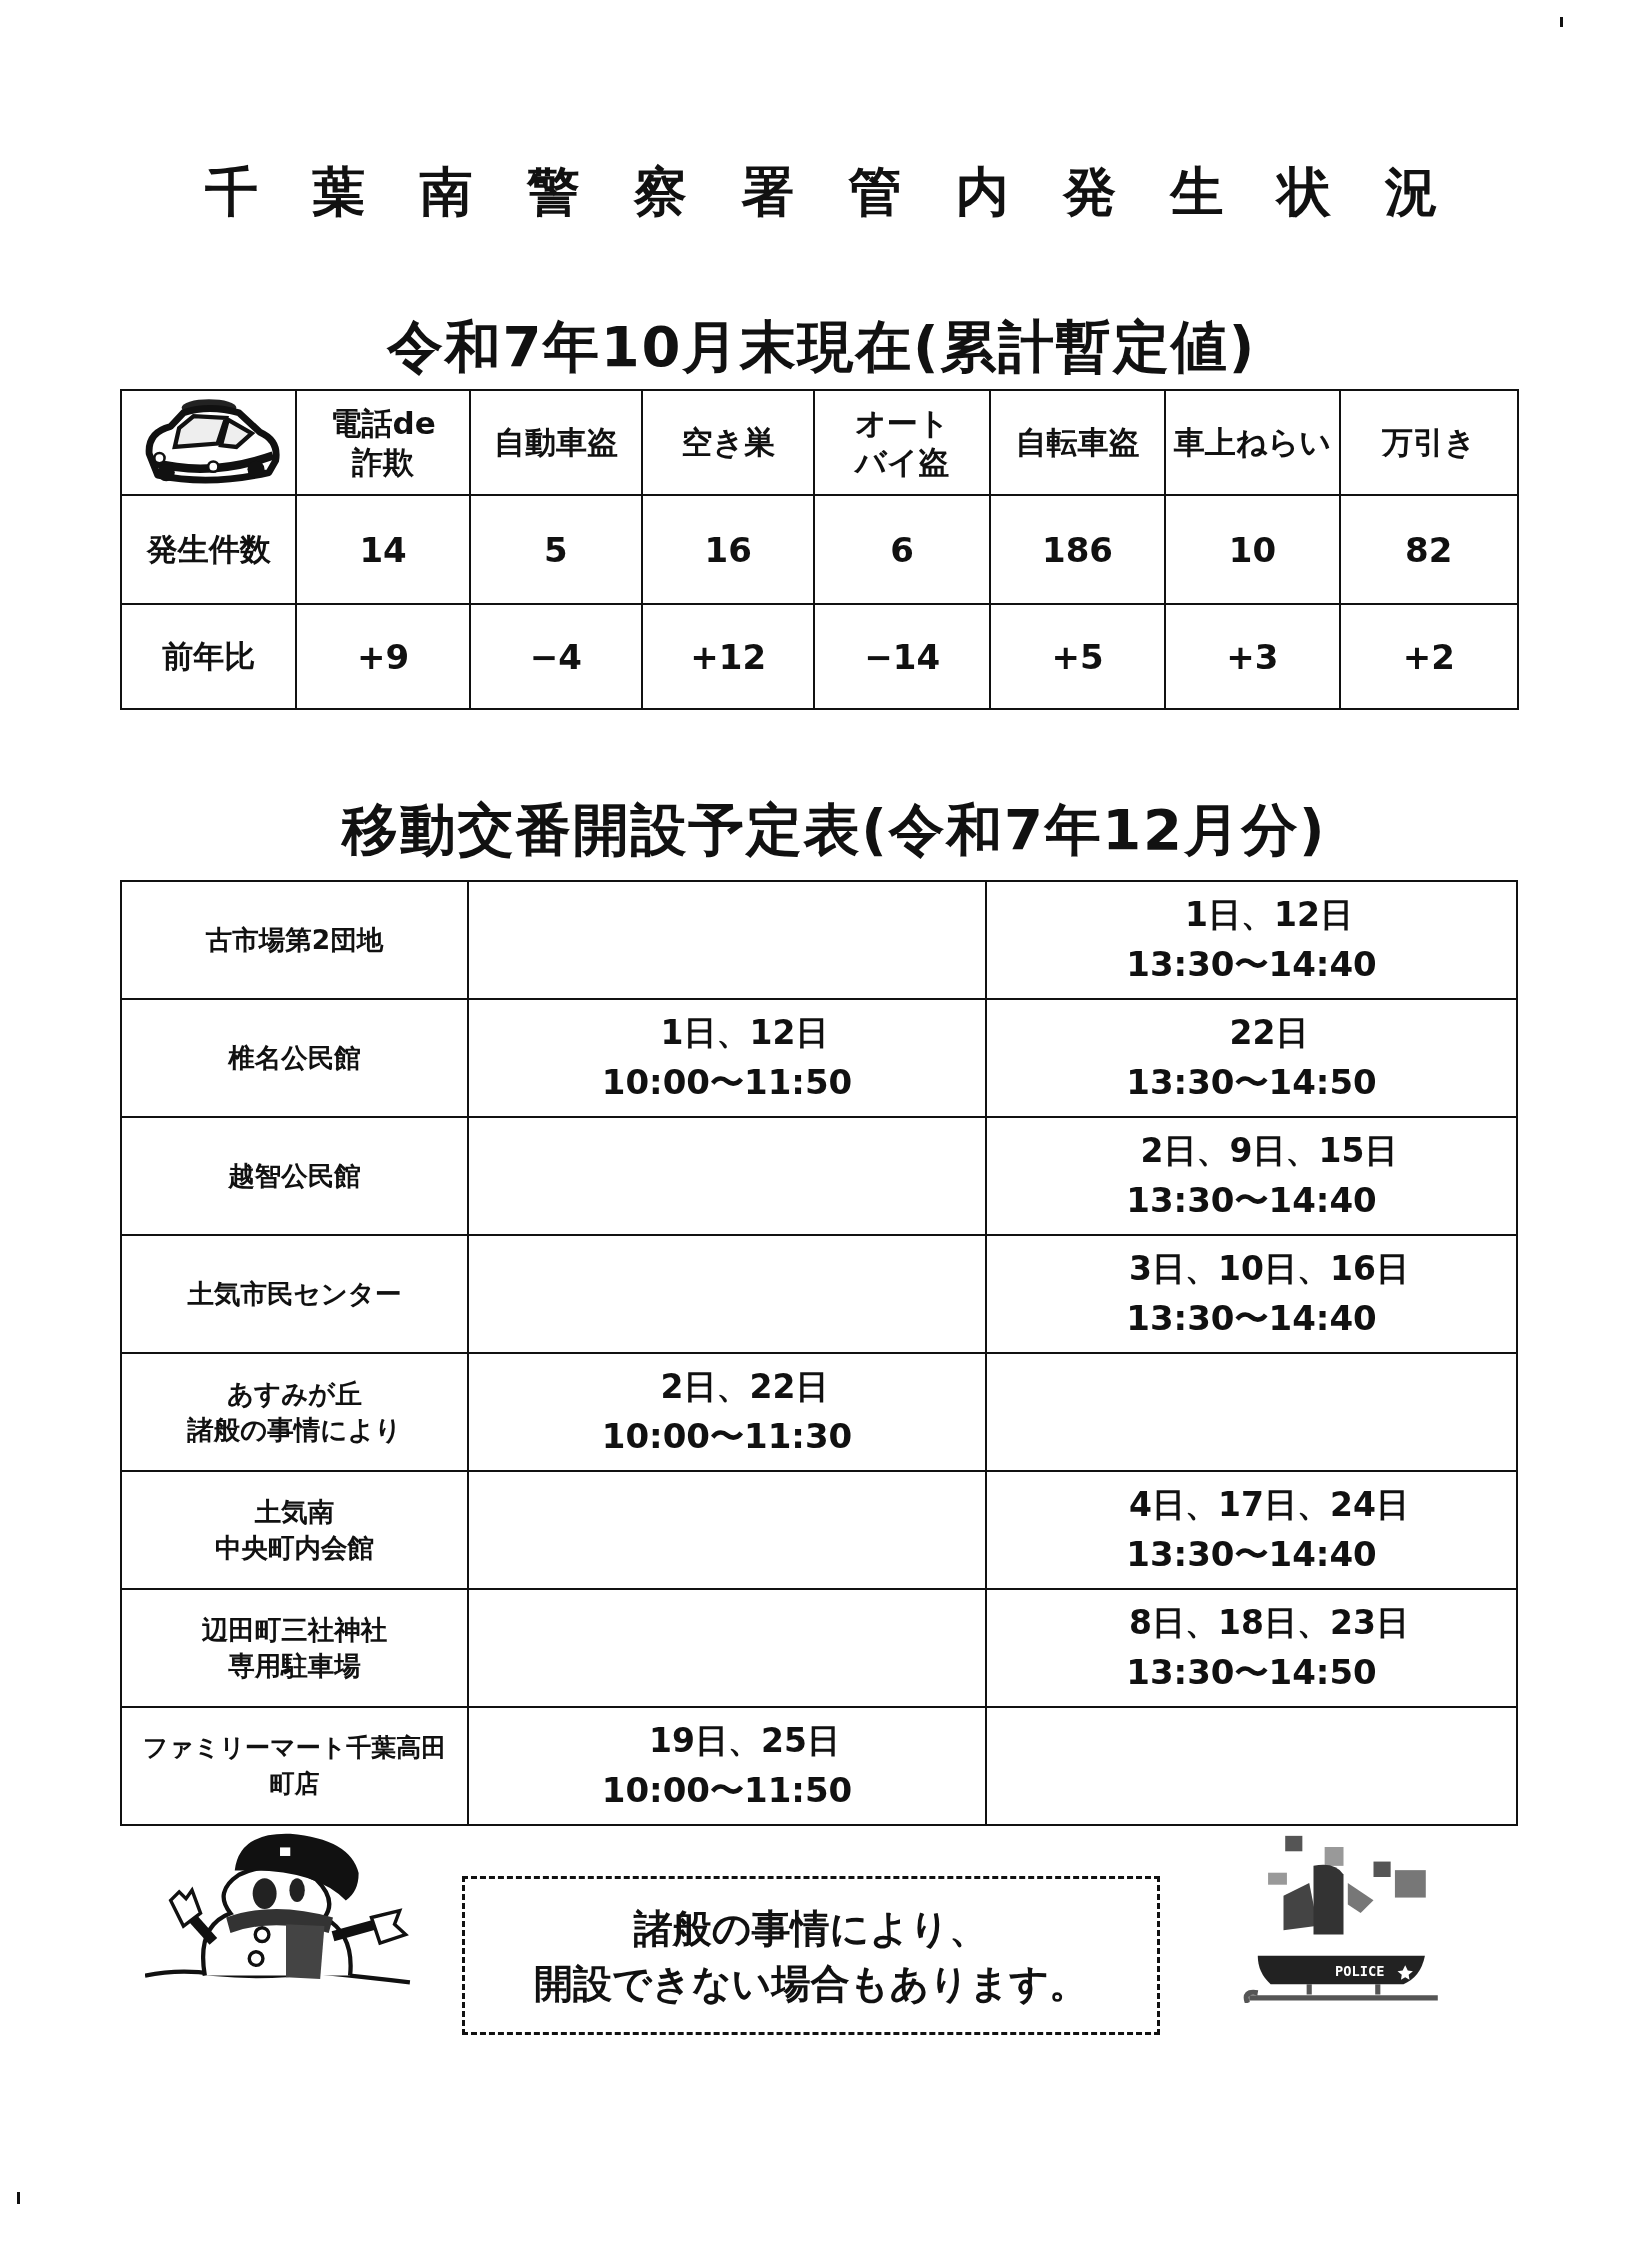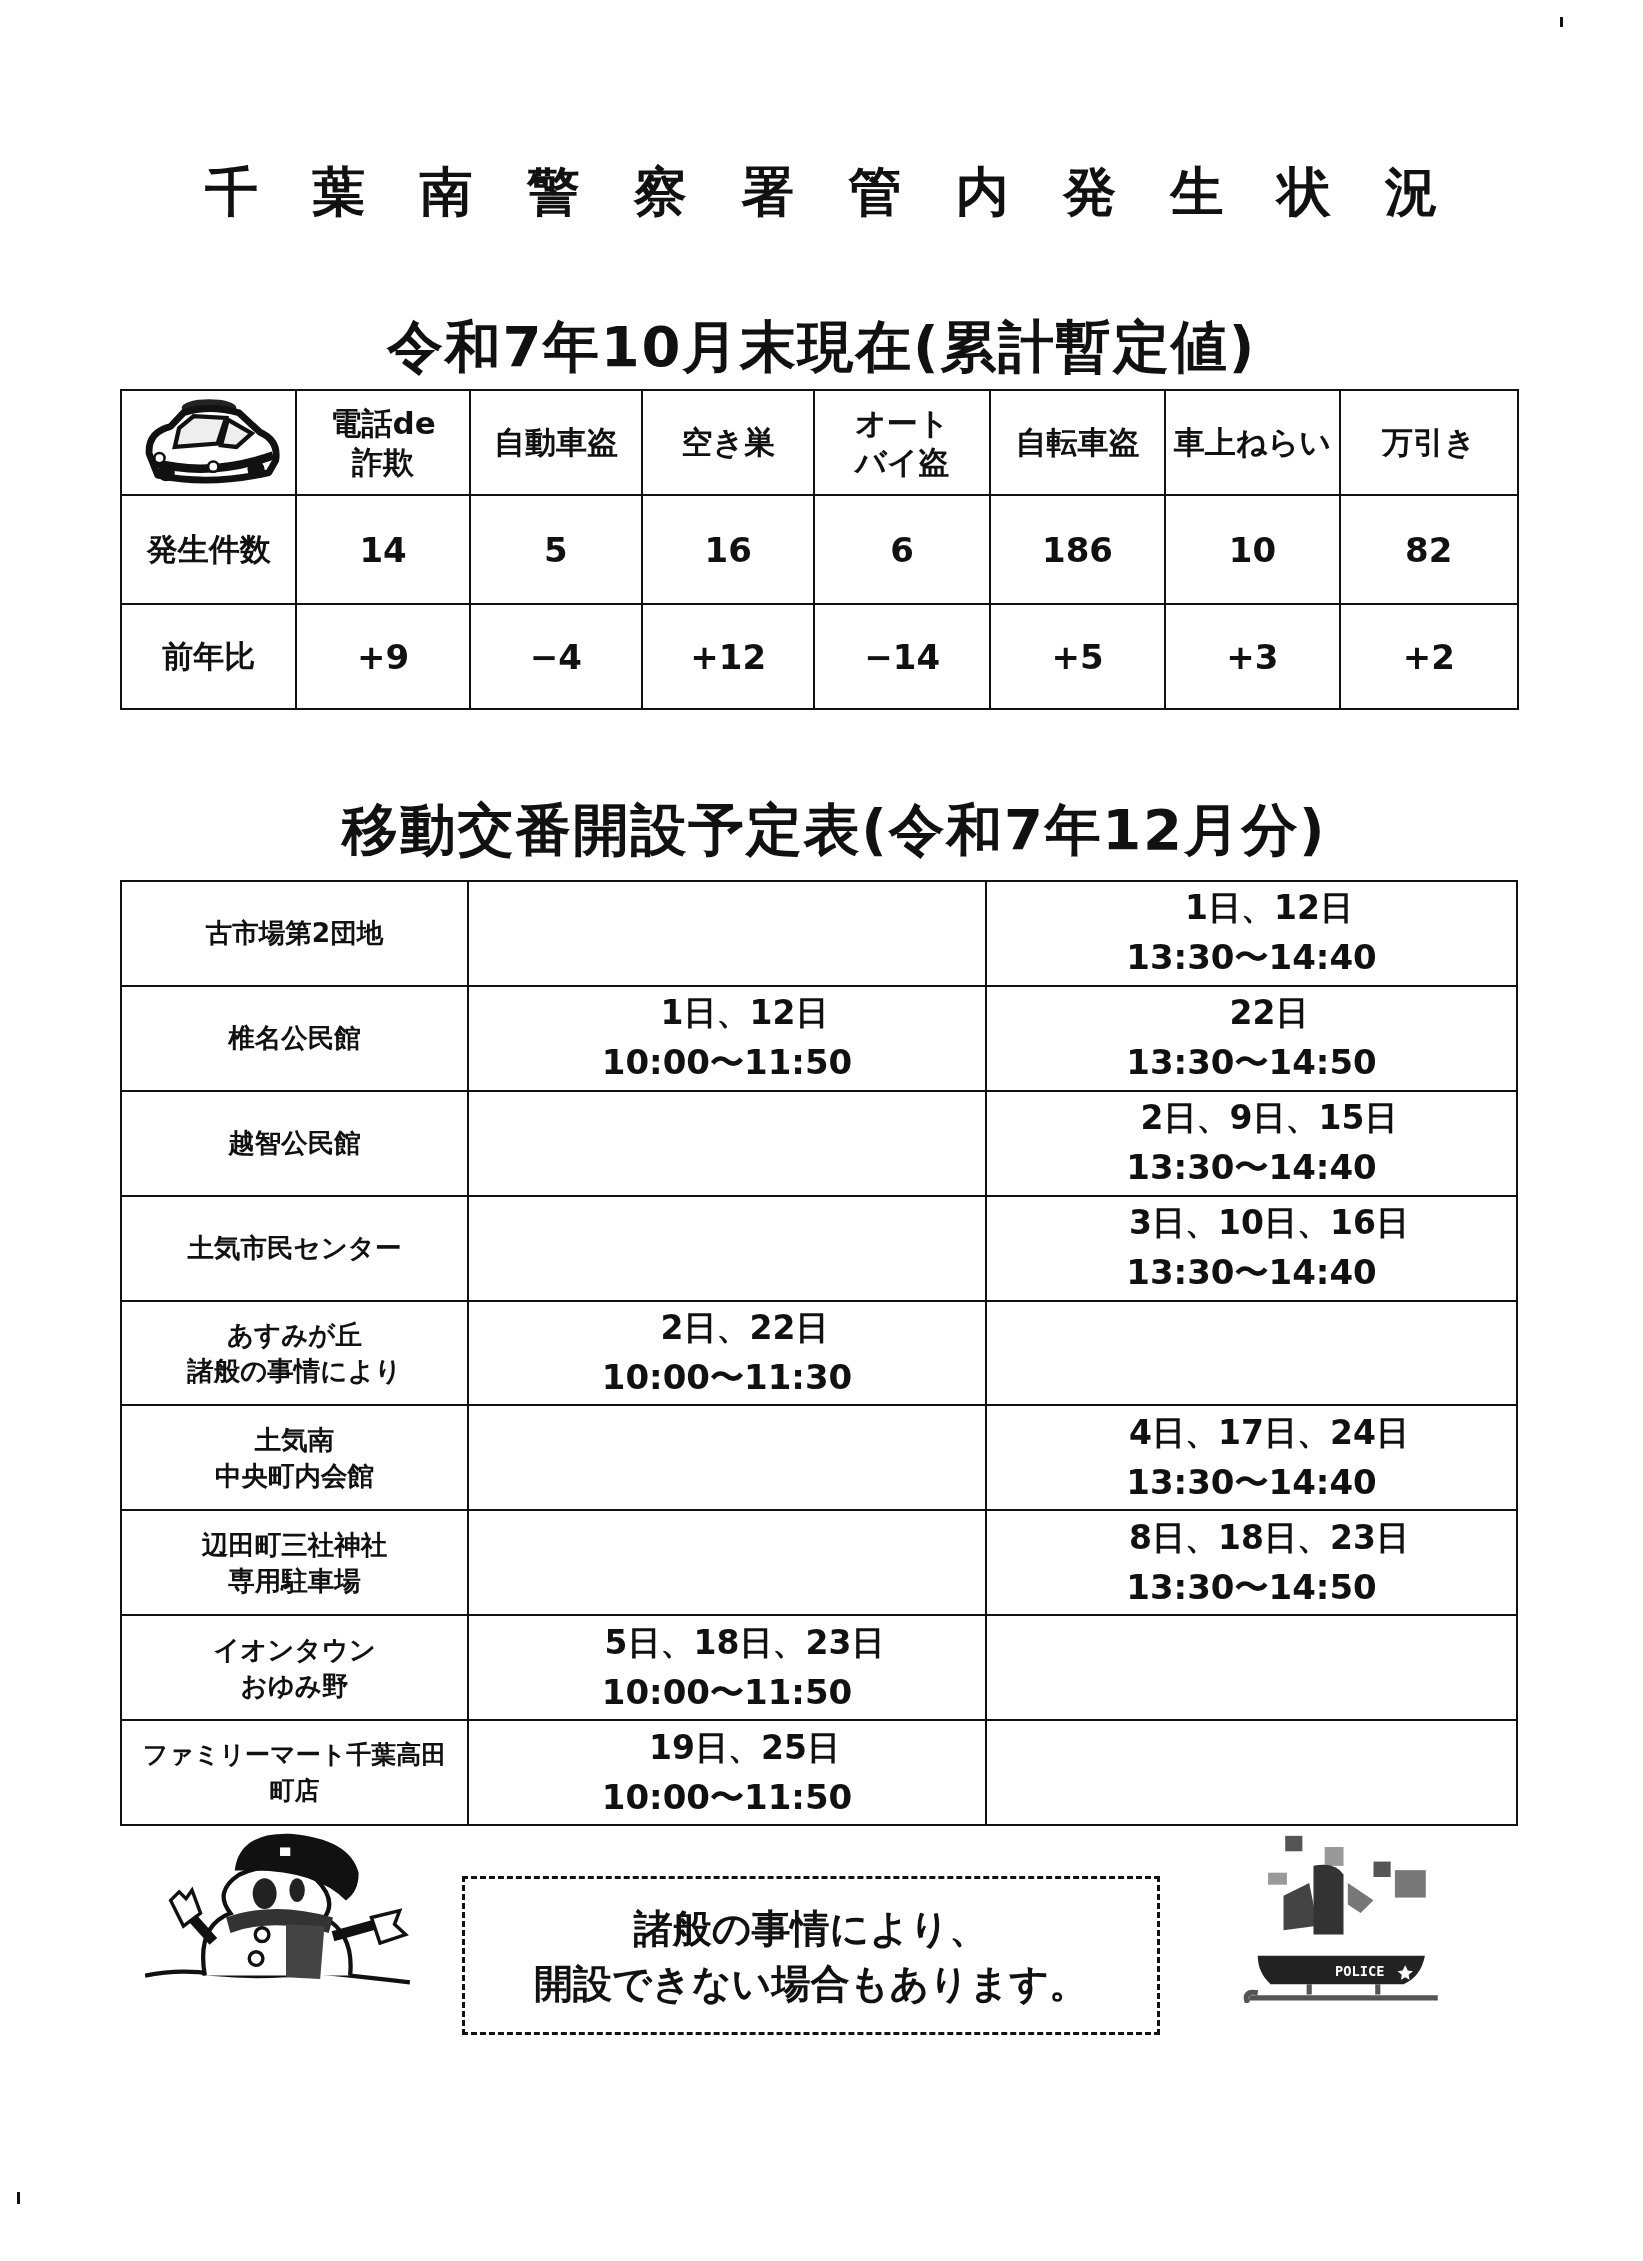--- a/index.html
+++ b/index.html
@@ -229,34 +229,20 @@
     <td>
       <span class="days"></span>
       <span class="time"></span>
     </td>
     <td>
       <span class="days">8日、18日、23日</span>
       <span class="time">13:30〜14:50</span>
     </td>
   </tr>
 
-  <tr>
-    <td class="loc">
-      <div>イオンタウン</div>
-      <div>おゆみ野</div>
-    </td>
-    <td>
-      <span class="days">5日、18日、23日</span>
-      <span class="time">10:00〜11:50</span>
-    </td>
-    <td>
-      <span class="days"></span>
-      <span class="time"></span>
-    </td>
-  </tr>
 
   <tr>
     <td class="loc" style="font-size:25px;">
       <div>ファミリーマート千葉高田</div>
       <div>町店</div>
     </td>
     <td>
       <span class="days">19日、25日</span>
       <span class="time">10:00〜11:50</span>
     </td>

